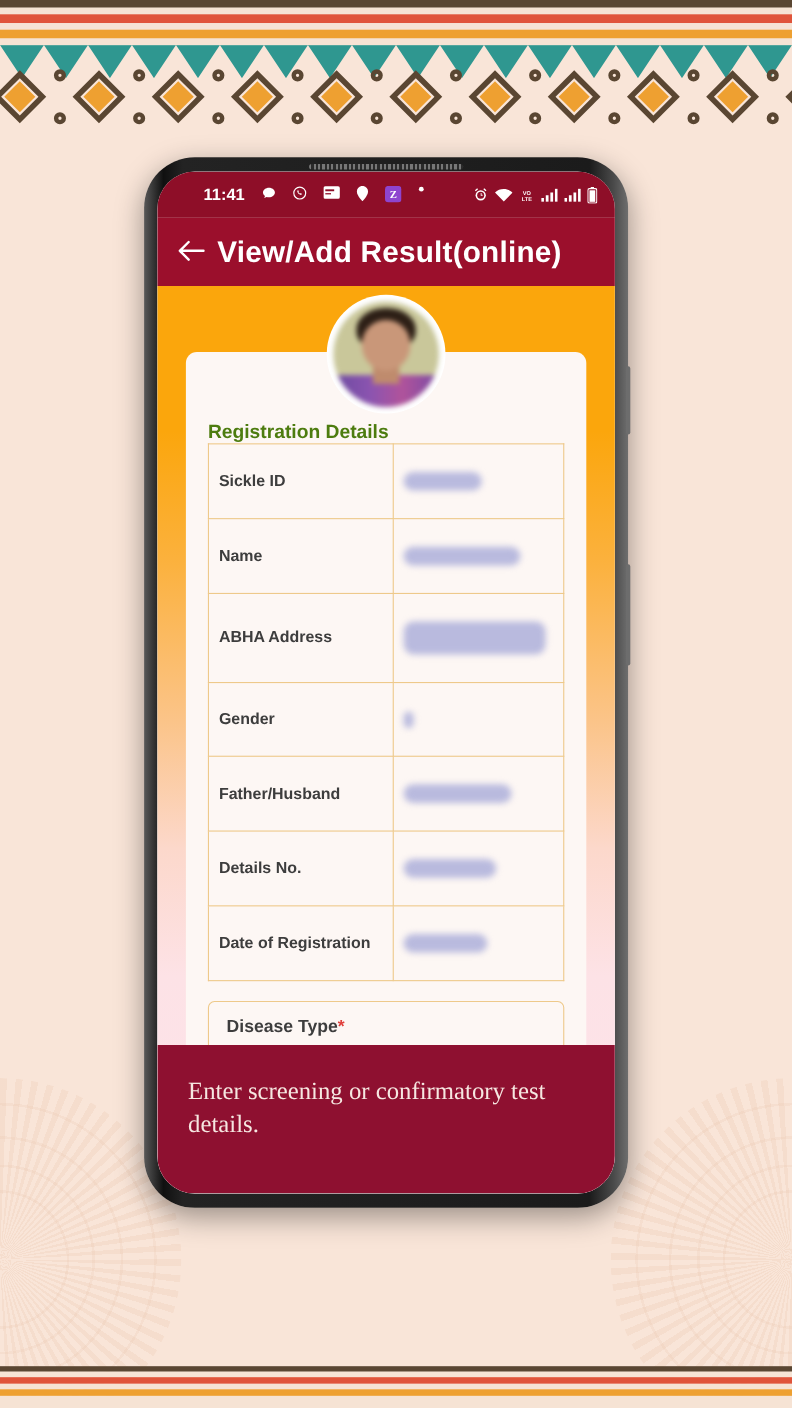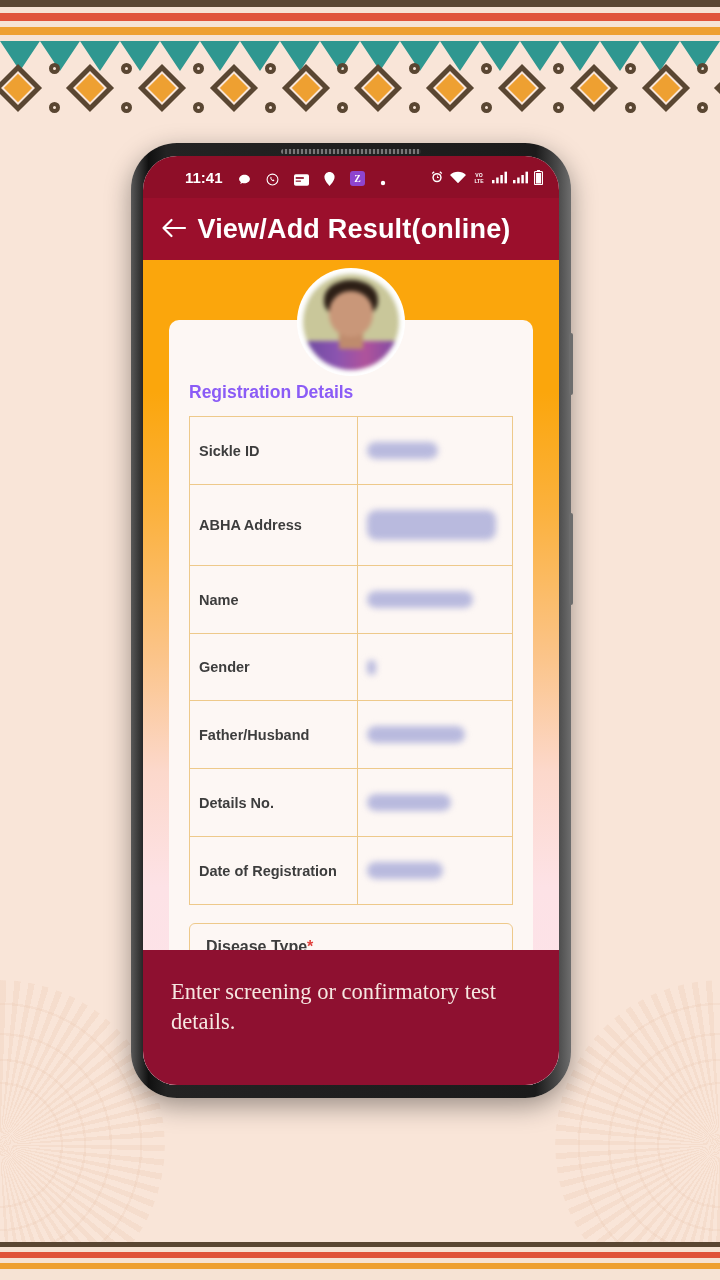--- a/index.html
+++ b/index.html
@@ -122,21 +122,21 @@
     position:relative; width:100%; height:100%;
     border-radius:34px; overflow:hidden; background:#fff;
   }
 
   
   #status-bar {
     height:42px; background:#8e0e28; color:#fff;
     display:flex; align-items:center; padding:0 16px 0 42px;
     font-size:15px; font-weight:700;
   }
-  #status-left { display:flex; align-items:flex-end; gap:15px; }
+  #status-left { display:flex; align-items:flex-start; gap:15px; }
   #status-right { margin-left:auto; display:flex; align-items:center; gap:6px; }
   .sicon { display:inline-flex; align-items:center; justify-content:center; }
 
   
   #app-bar {
     height:62px; background:#9b0f2c; color:#fff;
     display:flex; align-items:center; padding:0 18px;
   }
   #back-arrow { font-size:27px; line-height:1; width:34px; }
   #app-title { flex:1; text-align:center; font-size:27px; font-weight:700; margin-right:28px; letter-spacing:.2px; }
@@ -166,21 +166,21 @@
     background:#bf8b6d; }
   #avatar-photo .dress { position:absolute; left:0; bottom:0; width:100%; height:30%;
     background:linear-gradient(to right,#6c4aa0,#8b54b0 35%,#b0539b 65%,#7a4aa5); }
 
   #card {
     position:absolute; left:26px; right:26px; top:60px; bottom:0;
     background:#fdf7f4; border-radius:10px 10px 0 0;
     padding:62px 20px 0 20px; z-index:2; overflow:hidden;
   }
 
-  #section-title { color:#8b5cf6; font-size:17.5px; font-weight:700; margin-bottom:13px; }
+  #section-title { color:#4d7c0f; font-size:17.5px; font-weight:700; margin-bottom:0; }
 
   
   #reg-table { width:100%; border-collapse:collapse; }
   #reg-table td {
     border:1px solid #eec98a;
     padding:25px 9px;
     font-size:14.5px; color:#3d3d3d; font-weight:600;
     vertical-align:middle;
   }
   #reg-table td.label { width:52%; }
@@ -426,29 +426,29 @@
 
         <table id="reg-table">
           <tbody id="reg-table-body">
               <tr>
                 <td class="label">Sickle ID</td>
                 <td class="value">
                   <span class="redact" style="width: 52%; height: 17px; background: rgb(185, 186, 222);"></span>
                 </td>
               </tr>
               <tr>
+                <td class="label">Name</td>
+                <td class="value">
+                  <span class="redact" style="width: 78%; height: 17px; background: rgb(185, 186, 222);"></span>
+                </td>
+              </tr>
+              <tr>
                 <td class="label">ABHA Address</td>
                 <td class="value">
                   <span class="redact" style="width: 95%; height: 30px; background: rgb(185, 186, 222);"></span>
-                </td>
-              </tr>
-              <tr>
-                <td class="label">Name</td>
-                <td class="value">
-                  <span class="redact" style="width: 78%; height: 17px; background: rgb(185, 186, 222);"></span>
                 </td>
               </tr>
               <tr>
                 <td class="label">Gender</td>
                 <td class="value">
                   <span class="redact" style="width: 7%; height: 15px; background: rgb(185, 186, 222);"></span>
                 </td>
               </tr>
               <tr>
                 <td class="label">Father/Husband</td>

